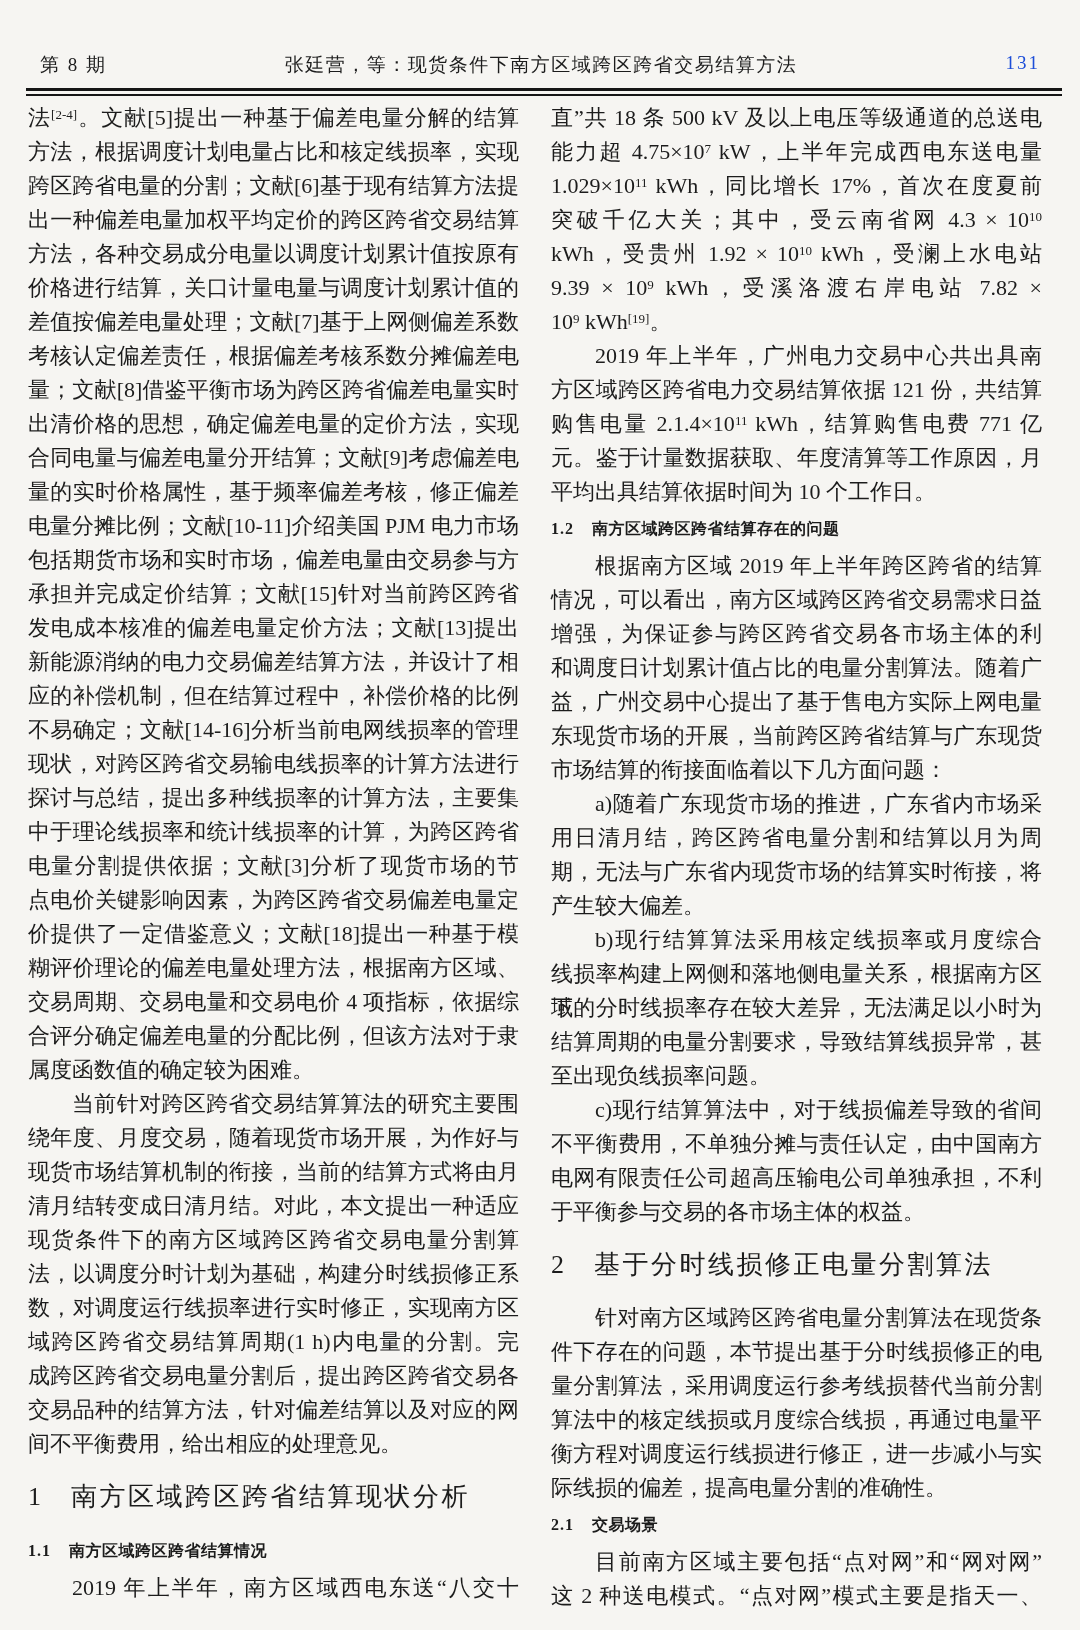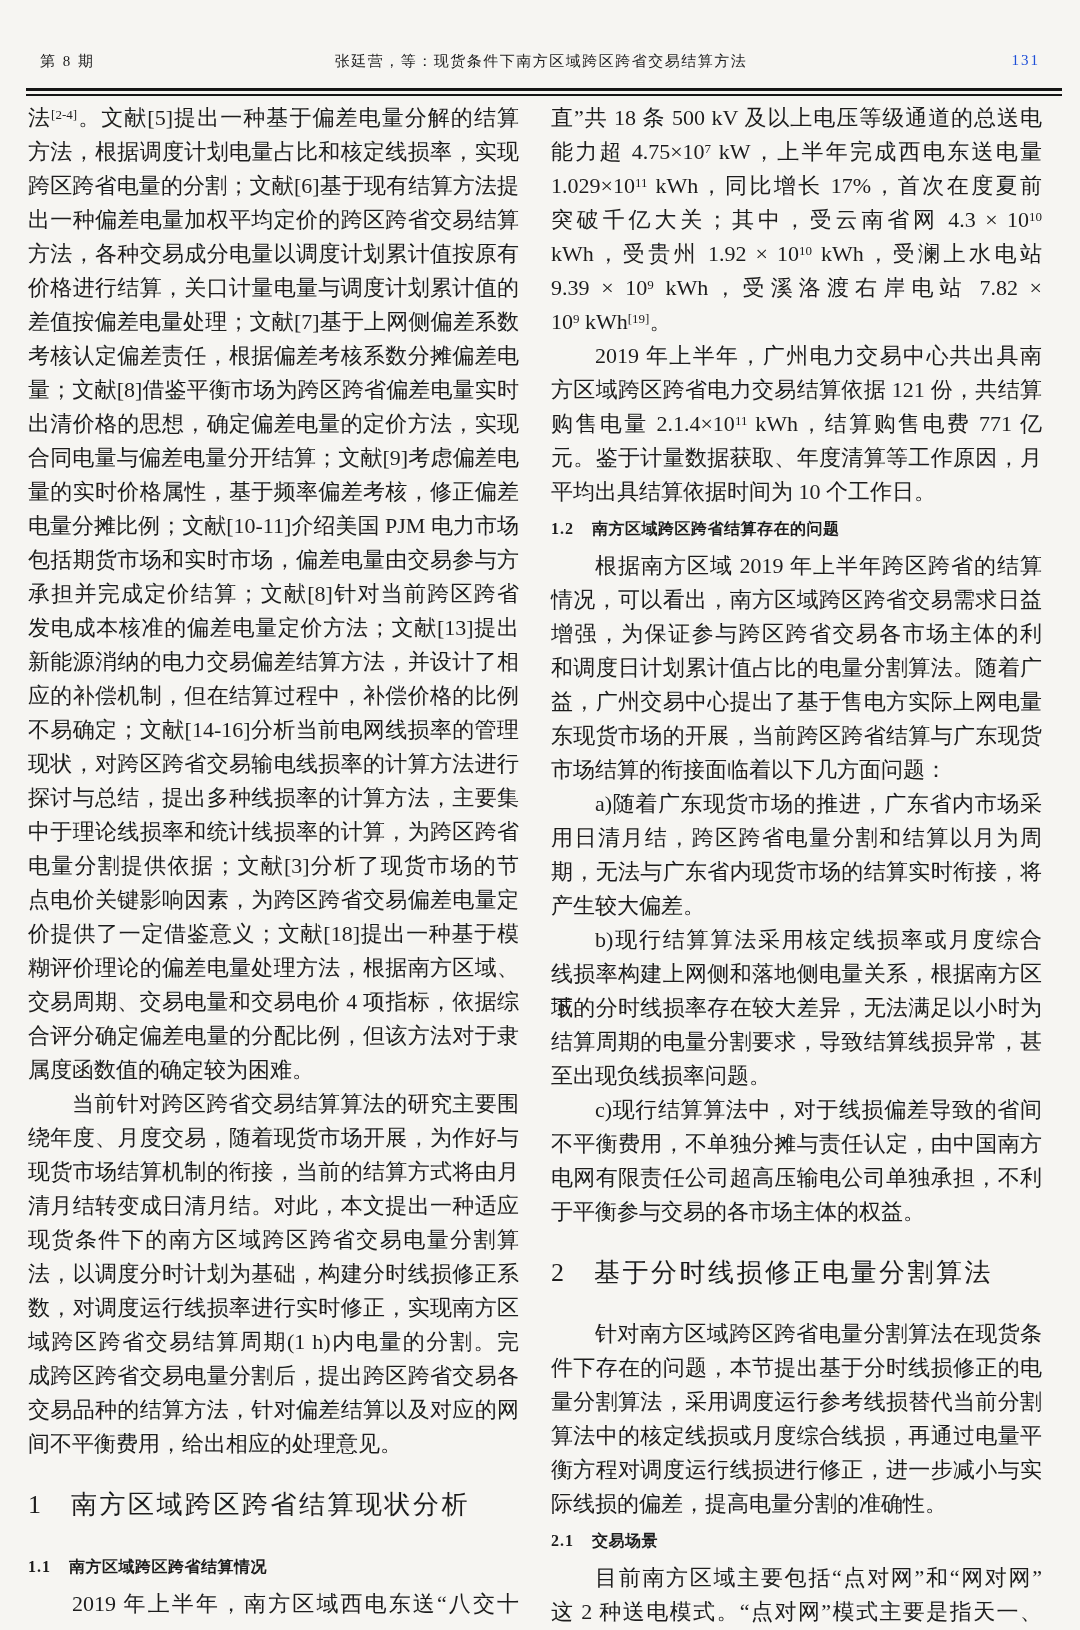--- a/index.html
+++ b/index.html
@@ -6,38 +6,38 @@
   body{
     width:1080px;height:1630px;
     background:#f6f5f2;
     font-family:"Liberation Serif","DejaVu Serif",serif;
     color:#1c1c1c;
     -webkit-font-smoothing:antialiased;
   }
   .page{position:relative;width:1080px;height:1630px;overflow:hidden;}
 
   
-  .hdr{position:absolute;top:52px;left:40px;right:38px;height:26px;font-size:15px;}
+  .hdr{position:absolute;top:52px;left:40px;right:38px;height:26px;font-size:19px;}
   .hdr .issue{position:absolute;left:0;top:0;letter-spacing:2px;}
   .hdr .rtitle{position:absolute;left:0;right:0;top:0;text-align:center;letter-spacing:1.5px;}
   .hdr .pno{position:absolute;right:2px;top:0;letter-spacing:2px;color:#1d4ed8;}
   .rule{position:absolute;top:88px;left:26px;width:1036px;height:3px;
         border-top:3px solid #161616;border-bottom:2px solid #161616;}
 
   
   .col{position:absolute;top:101px;width:491px;font-size:22px;line-height:34px;}
   .col.left{left:28px;}
   .col.right{left:551px;}
 
   .bl{text-align:justify;text-align-last:justify;height:34px;overflow:visible;}
   .bl.end{text-align-last:left;}
   .bl.ind{padding-left:44px;}
   sup{font-size:13px;line-height:0;vertical-align:6px;letter-spacing:0;}
 
-  .h1{font-size:26px;line-height:40px;margin:24px 0;letter-spacing:2.5px;white-space:nowrap;}
+  .h1{font-size:26px;line-height:40px;margin:16px 0;letter-spacing:2.5px;white-space:nowrap;}
   .h1 .hnum{letter-spacing:0;margin-right:30px;}
   .h2{font-size:16px;font-weight:bold;line-height:36px;margin:2px 0;
       font-family:Liberation Serif, serif;letter-spacing:0.5px;}
   .h2 .hnum{letter-spacing:1px;margin-right:18px;}
 </style>
 </head>
 <body>
 
 <div class="page">
   <div class="hdr">
@@ -54,21 +54,21 @@
       <div class="bl">方法，各种交易成分电量以调度计划累计值按原有</div>
       <div class="bl">价格进行结算，关口计量电量与调度计划累计值的</div>
       <div class="bl">差值按偏差电量处理；文献[7]基于上网侧偏差系数</div>
       <div class="bl">考核认定偏差责任，根据偏差考核系数分摊偏差电</div>
       <div class="bl">量；文献[8]借鉴平衡市场为跨区跨省偏差电量实时</div>
       <div class="bl">出清价格的思想，确定偏差电量的定价方法，实现</div>
       <div class="bl">合同电量与偏差电量分开结算；文献[9]考虑偏差电</div>
       <div class="bl">量的实时价格属性，基于频率偏差考核，修正偏差</div>
       <div class="bl">电量分摊比例；文献[10-11]介绍美国 PJM 电力市场</div>
       <div class="bl">包括期货市场和实时市场，偏差电量由交易参与方</div>
-      <div class="bl">承担并完成定价结算；文献[8]针对当前跨区跨省</div>
+      <div class="bl">承担并完成定价结算；文献[15]针对当前跨区跨省</div>
       <div class="bl">发电成本核准的偏差电量定价方法；文献[13]提出</div>
       <div class="bl">新能源消纳的电力交易偏差结算方法，并设计了相</div>
       <div class="bl">应的补偿机制，但在结算过程中，补偿价格的比例</div>
       <div class="bl">不易确定；文献[14-16]分析当前电网线损率的管理</div>
       <div class="bl">现状，对跨区跨省交易输电线损率的计算方法进行</div>
       <div class="bl">探讨与总结，提出多种线损率的计算方法，主要集</div>
       <div class="bl">中于理论线损率和统计线损率的计算，为跨区跨省</div>
       <div class="bl">电量分割提供依据；文献[3]分析了现货市场的节</div>
       <div class="bl">点电价关键影响因素，为跨区跨省交易偏差电量定</div>
       <div class="bl">价提供了一定借鉴意义；文献[18]提出一种基于模</div>

